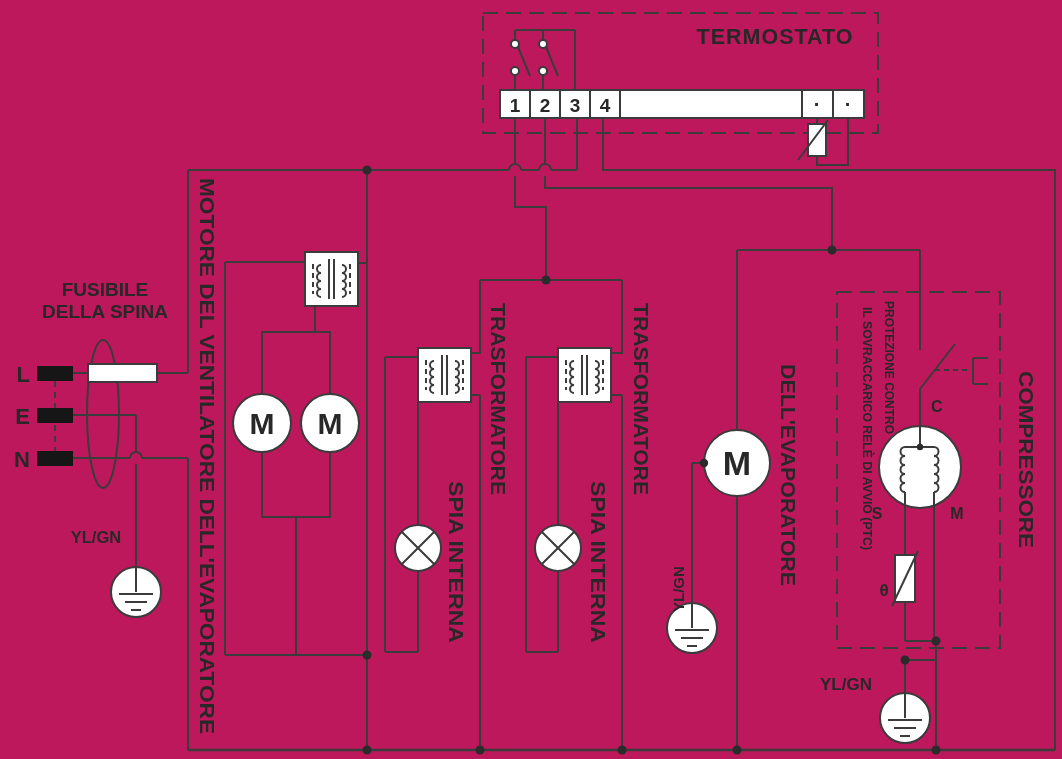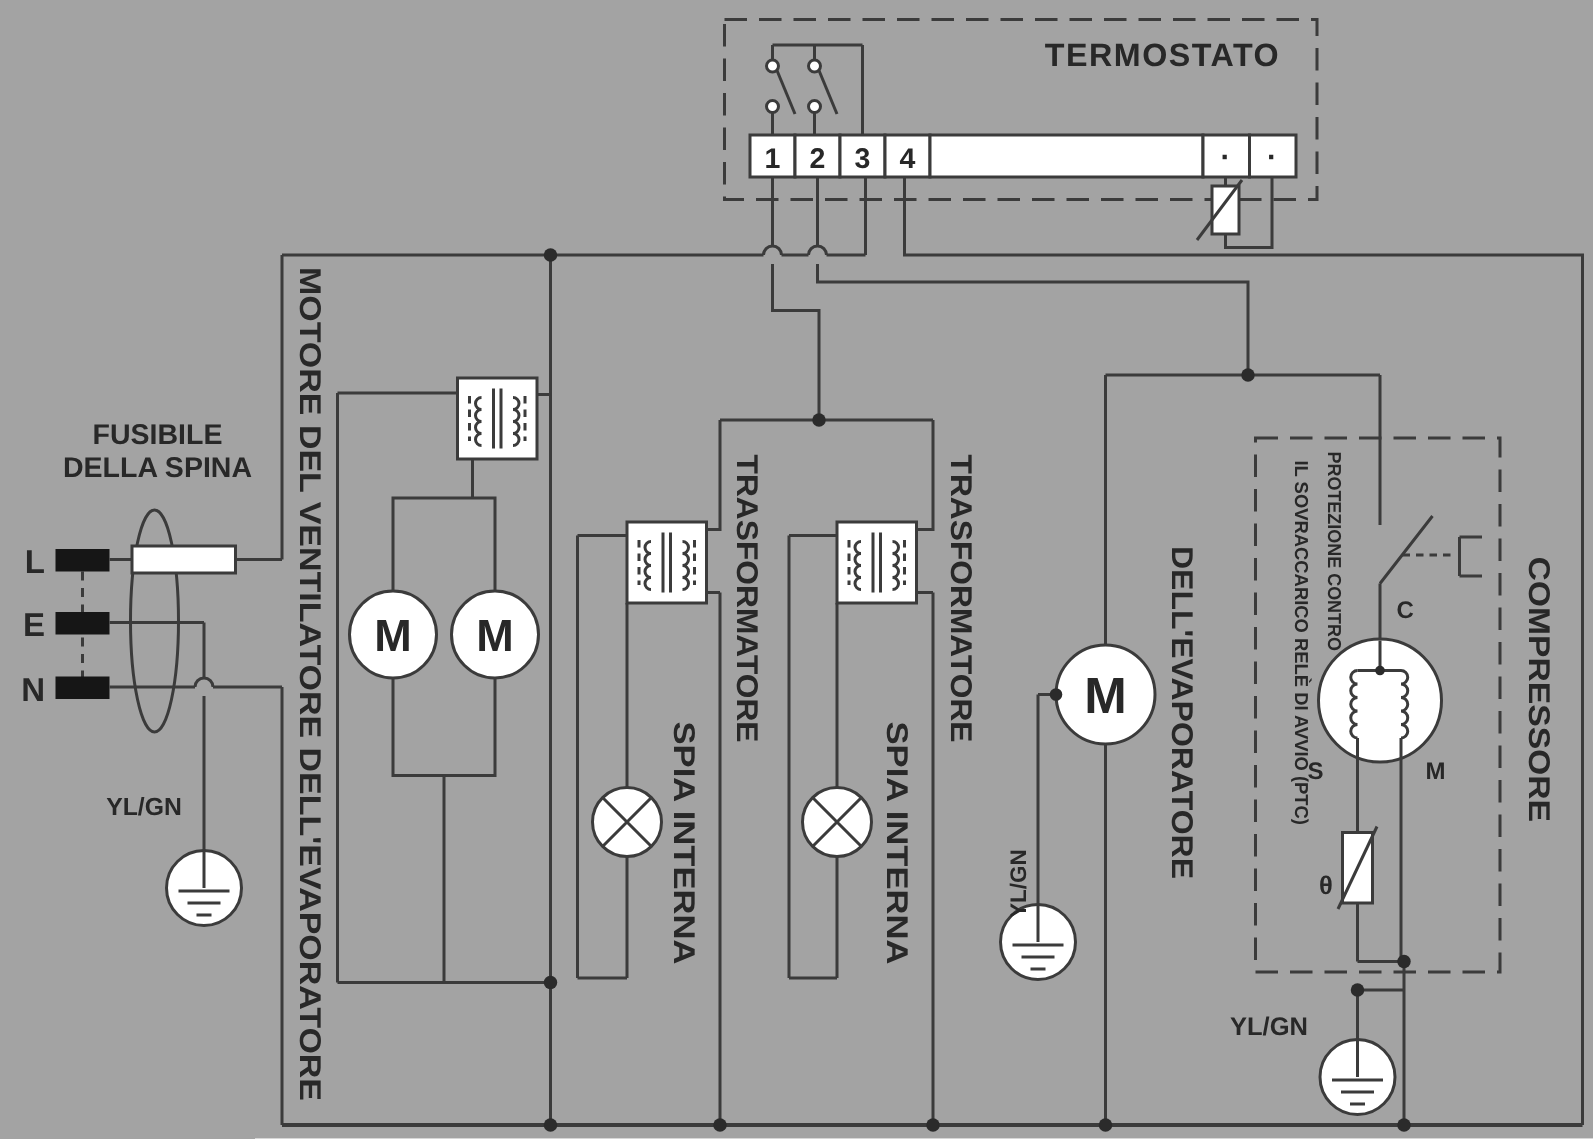--- a/index.html
+++ b/index.html
@@ -1,16 +1,16 @@
 <!DOCTYPE html>
 <html><head>
 <meta charset="utf-8">
 <style>
   html,body{margin:0;padding:0;background:#ffffff;}
-  .stage{position:relative;width:1062px;height:759px;background:#a3a3a3;overflow:hidden;
+  .stage{position:relative;width:1062px;height:759px;background:#be185d;overflow:hidden;
          font-family:"Liberation Sans",sans-serif;}
   svg{display:block;}
   .wire{stroke:#3b3b3b;stroke-width:2;fill:none;}
   .wire-thick{stroke:#3b3b3b;stroke-width:2.6;fill:none;}
   .dashed{stroke:#3b3b3b;stroke-width:2;fill:none;stroke-dasharray:15 8;}
   .dash-small{stroke:#3b3b3b;stroke-width:2;fill:none;stroke-dasharray:5 4;}
   .boxw{stroke:#3b3b3b;stroke-width:2;fill:#ffffff;}
   .solid{fill:#161616;stroke:none;}
   .dot{fill:#2b2b2b;stroke:none;}
   .lbl{fill:#282828;font-weight:bold;}

